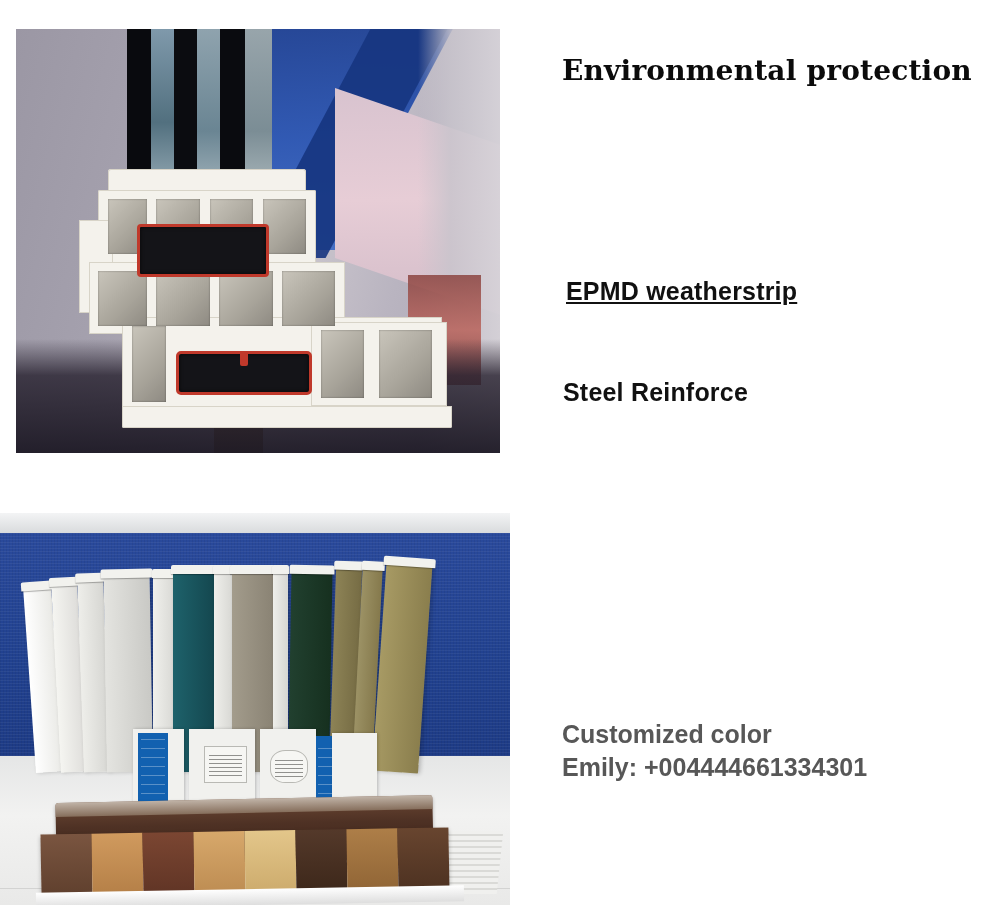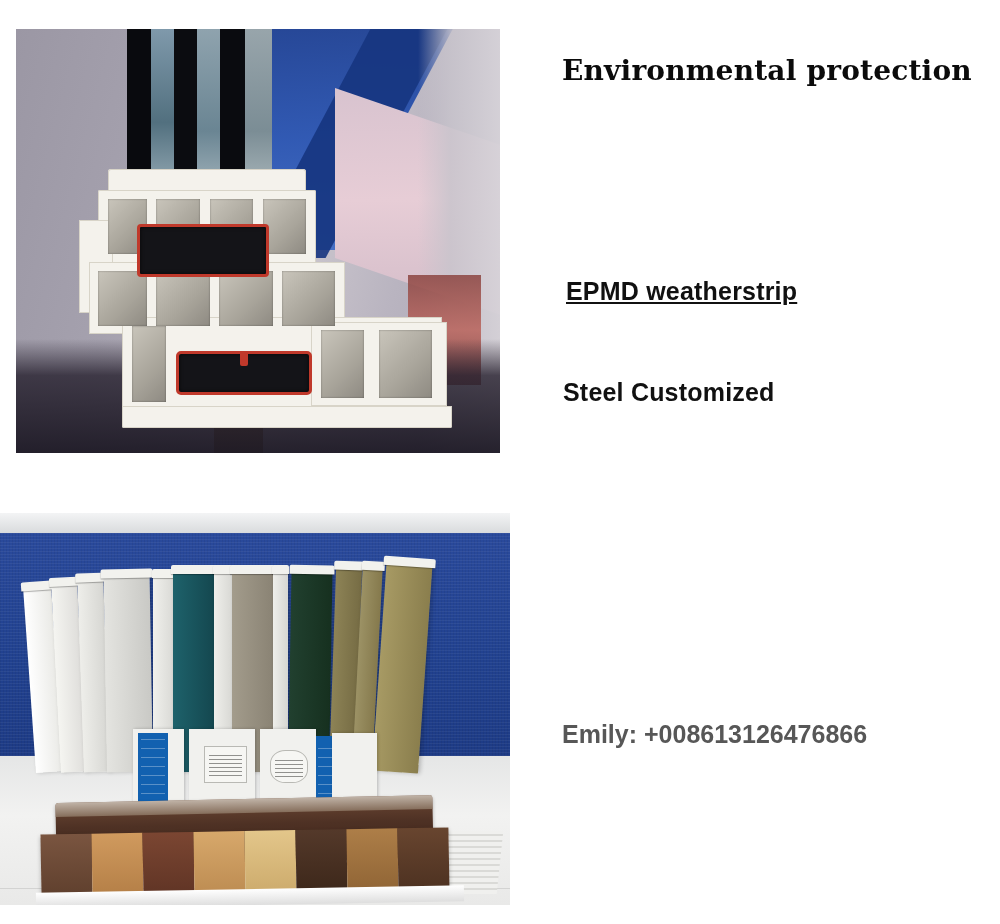--- a/index.html
+++ b/index.html
@@ -248,20 +248,21 @@
       <b style="background:linear-gradient(180deg,#54392a,#3b2619);"></b>
       <b style="background:linear-gradient(180deg,#ad7e48,#8e6334);"></b>
       <b style="background:linear-gradient(180deg,#68452f,#4b3020);"></b>
     </div>
     <div class="woodbase"></div>
   </div>
 
   <div class="textcol">
     <div class="line" id="t-environmental">Environmental  protection</div>
     <div class="line" id="t-epdm">EPMD weatherstrip</div>
-    <div class="line" id="t-steel">Steel Customized</div>
+    <div class="line" id="t-steel">Steel Reinforce</div>
 
     <div class="contact">
-      <div>Emily: +008613126476866</div>
+      <div>Customized color</div>
+      <div>Emily: +004444661334301</div>
     </div>
   </div>
 
 </div>
 
 </body></html>

